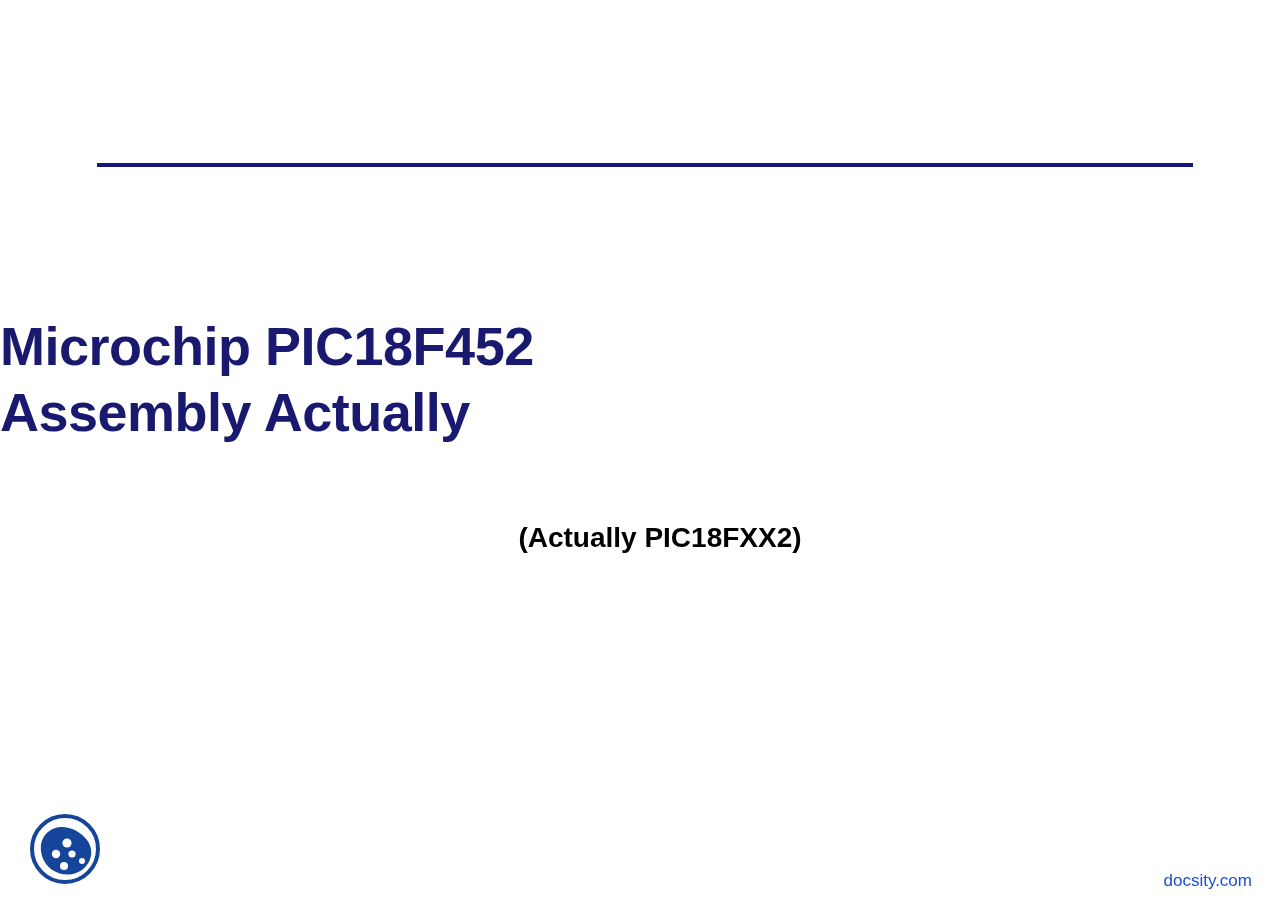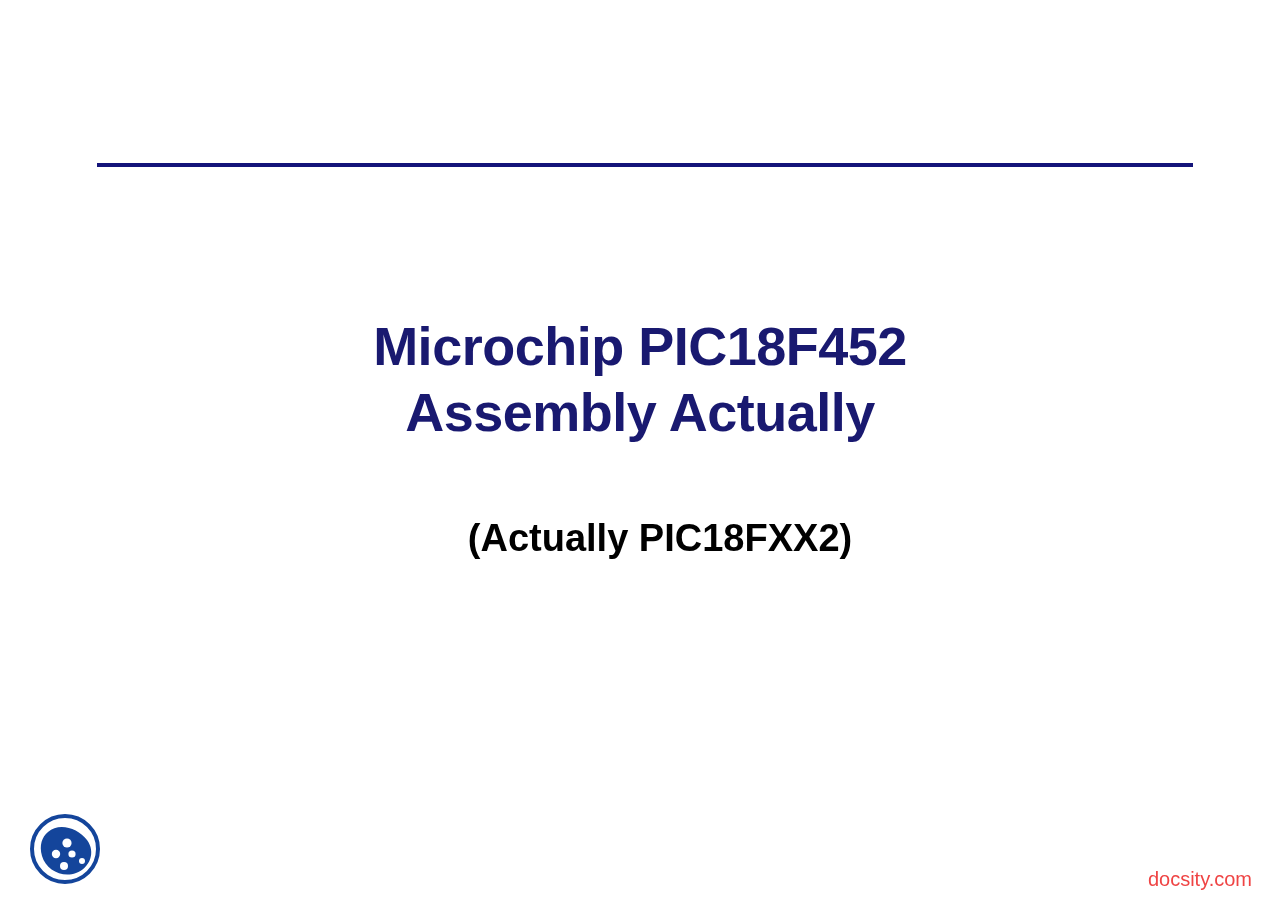--- a/index.html
+++ b/index.html
@@ -33,21 +33,21 @@
     height: 4px;
     background: #14147a;
   }
 
   
   #title-block {
     position: absolute;
     left: 0;
     top: 313px;
     width: 1280px;
-    text-align: center;
+    text-align: left;
   }
   .title-line {
     font-family: "Liberation Sans", sans-serif;
     font-weight: bold;
     font-size: 54px;
     line-height: 66px;
     color: #191970;
     letter-spacing: -0.5px;
     white-space: nowrap;
   }
@@ -56,21 +56,21 @@
   #subtitle-block {
     position: absolute;
     left: 0;
     top: 515px;
     width: 1280px;
     text-align: center;
   }
   #subtitle-text {
     font-family: "Liberation Sans", sans-serif;
     font-weight: bold;
-    font-size: 38px;
+    font-size: 28px;
     line-height: 46px;
     color: #000000;
     white-space: nowrap;
     padding-left: 40px;
   }
 
   
   #logo {
     position: absolute;
     left: 26px;
@@ -78,23 +78,23 @@
     width: 78px;
     height: 78px;
   }
 
   
   #watermark {
     position: absolute;
     right: 28px;
     bottom: 14px;
     font-family: "Liberation Sans", sans-serif;
-    font-size: 20px;
+    font-size: 17px;
     font-weight: normal;
-    color: #ef4444;
+    color: #1d4ed8;
     white-space: nowrap;
   }
 </style>
 </head>
 <body>
 
 <div id="slide">
 
   <div id="top-rule"></div>
 

